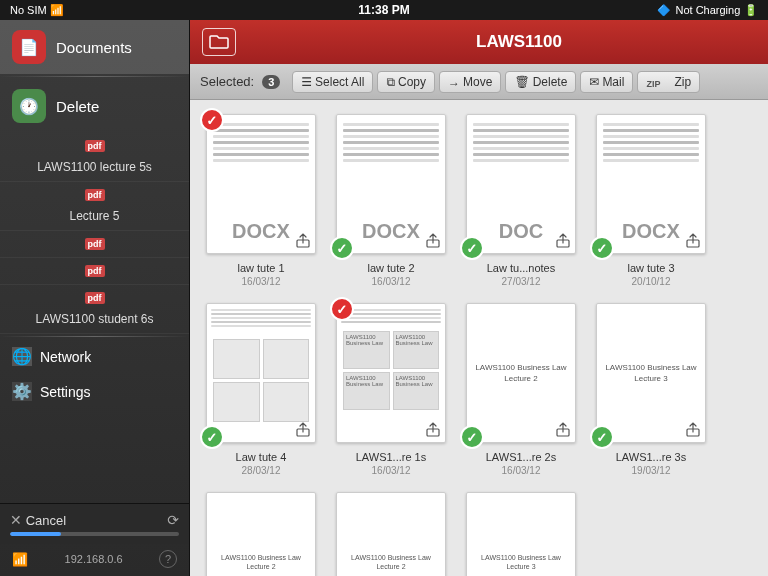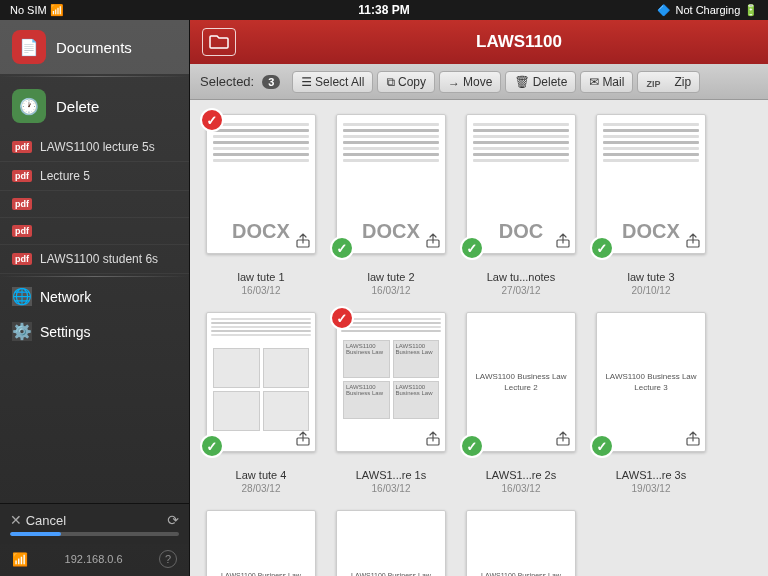--- a/index.html
+++ b/index.html
@@ -72,20 +72,21 @@
 
     .pdf-item {
       display: flex;
       align-items: center;
       padding: 7px 12px;
       cursor: pointer;
       color: #ddd;
       font-size: 12px;
       gap: 8px;
       border-bottom: 1px solid rgba(255,255,255,0.05);
+      flex-direction: column;
     }
     .pdf-badge {
       background: #cc4444;
       color: white;
       font-size: 9px;
       font-weight: bold;
       padding: 1px 3px;
       border-radius: 2px;
       flex-shrink: 0;
     }
@@ -364,21 +365,21 @@
       justify-content: center;
       cursor: pointer;
       color: #555;
       font-size: 16px;
     }
 
     .file-name {
       font-size: 11px;
       color: #333;
       text-align: right;
-      margin-top: 17px;
+      margin-top: 8px;
       line-height: 1.2;
     }
     .file-date {
       font-size: 10px;
       color: #888;
       text-align: center;
       margin-top: 1px;
     }
 
     

